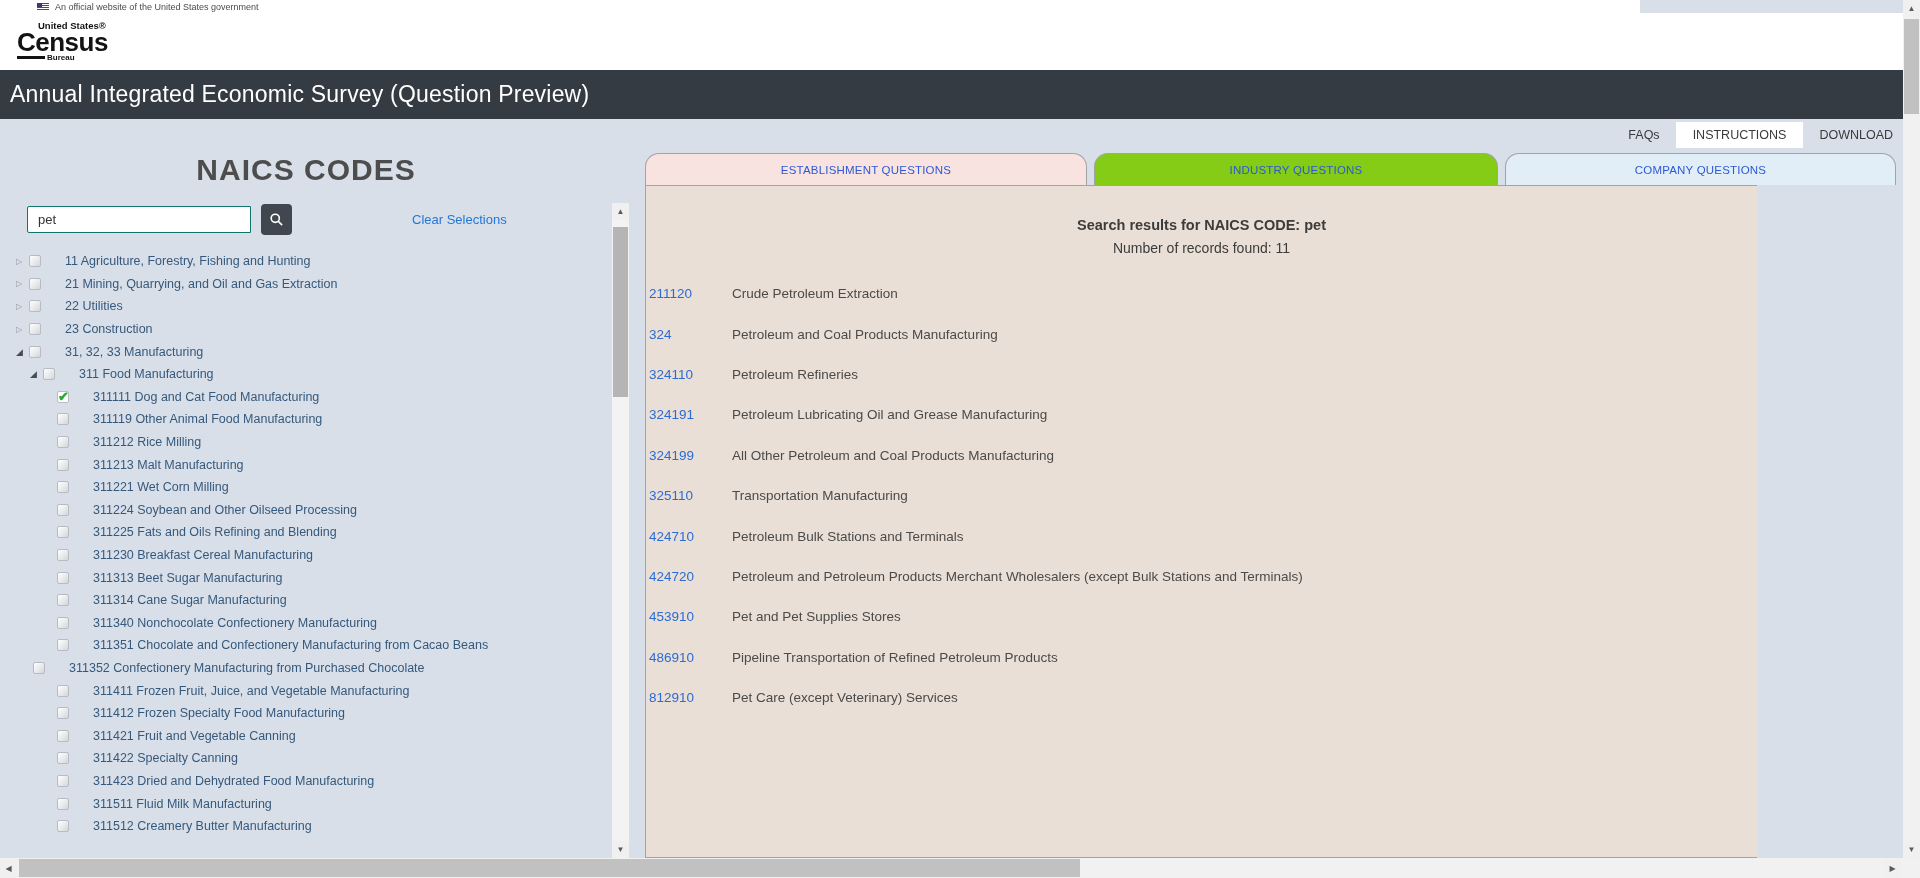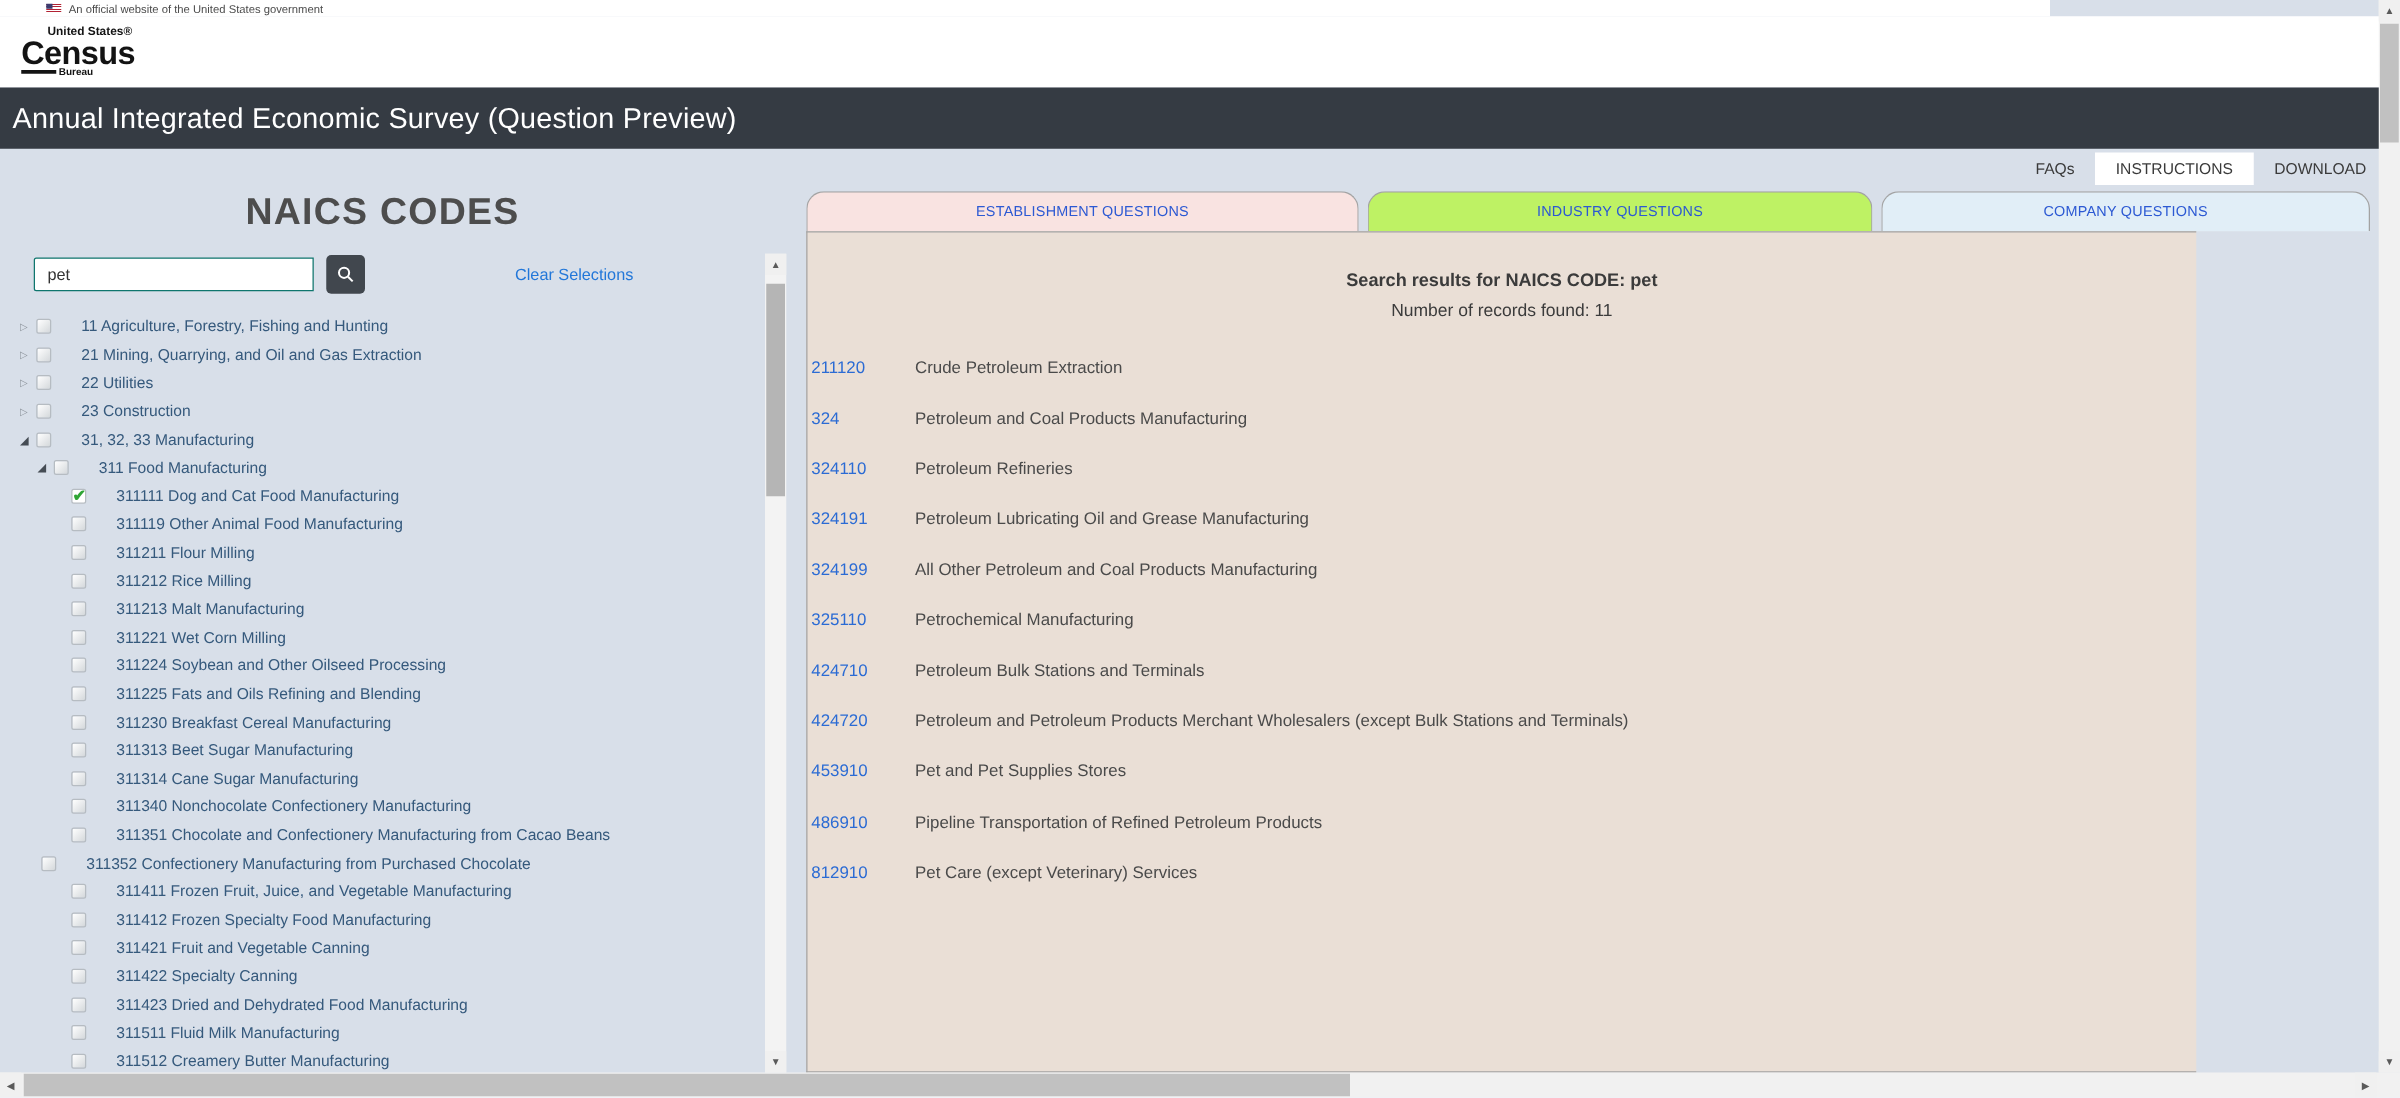--- a/index.html
+++ b/index.html
@@ -169,25 +169,20 @@
         <span class="tree-label">311111 Dog and Cat Food Manufacturing</span>
       </div>
       <div class="tree-row" style="padding-left: 44px;">
         <span class="expander"></span>
         <span class="cbox"></span>
         <span class="tree-label">311119 Other Animal Food Manufacturing</span>
       </div>
       <div class="tree-row" style="padding-left: 44px;">
         <span class="expander"></span>
         <span class="cbox"></span>
-        <span class="tree-label">311211 Flour Milling</span>
-      </div>
-      <div class="tree-row" style="padding-left: 44px;">
-        <span class="expander"></span>
-        <span class="cbox"></span>
         <span class="tree-label">311212 Rice Milling</span>
       </div>
       <div class="tree-row" style="padding-left: 44px;">
         <span class="expander"></span>
         <span class="cbox"></span>
         <span class="tree-label">311213 Malt Manufacturing</span>
       </div>
       <div class="tree-row" style="padding-left: 44px;">
         <span class="expander"></span>
         <span class="cbox"></span>
@@ -273,21 +268,21 @@
   <div class="tree-scroll">
     <div class="sb-btn sb-up">▲</div>
     <div class="sb-thumb"></div>
     <div class="sb-btn sb-down">▼</div>
   </div>
 
   <div class="tabs" id="tabs">
       <div class="tab" style="background: rgb(249, 227, 225);">
         <span>ESTABLISHMENT QUESTIONS</span>
       </div>
-      <div class="tab" style="background: #bef264;">
+      <div class="tab" style="background: #84cc16;">
         <span>INDUSTRY QUESTIONS</span>
       </div>
       <div class="tab" style="background: rgb(225, 238, 247);">
         <span>COMPANY QUESTIONS</span>
       </div>
     </div>
 
   <div class="panel">
     <div class="results-heading">Search results for NAICS CODE: pet</div>
     <div class="results-subheading">Number of records found: 11</div>
@@ -307,21 +302,21 @@
         <div class="result-row">
           <a class="result-code">324191</a>
           <span class="result-desc">Petroleum Lubricating Oil and Grease Manufacturing</span>
         </div>
         <div class="result-row">
           <a class="result-code">324199</a>
           <span class="result-desc">All Other Petroleum and Coal Products Manufacturing</span>
         </div>
         <div class="result-row">
           <a class="result-code">325110</a>
-          <span class="result-desc">Petrochemical Manufacturing</span>
+          <span class="result-desc">Transportation Manufacturing</span>
         </div>
         <div class="result-row">
           <a class="result-code">424710</a>
           <span class="result-desc">Petroleum Bulk Stations and Terminals</span>
         </div>
         <div class="result-row">
           <a class="result-code">424720</a>
           <span class="result-desc">Petroleum and Petroleum Products Merchant Wholesalers (except Bulk Stations and Terminals)</span>
         </div>
         <div class="result-row">

